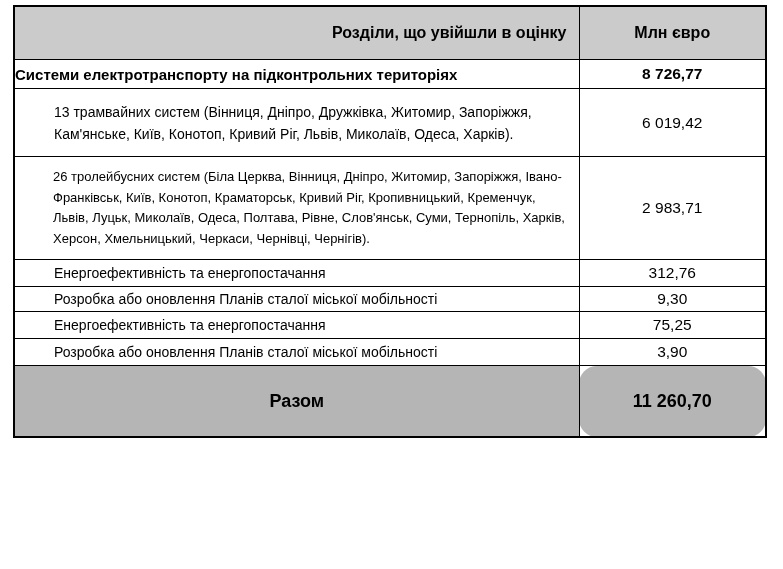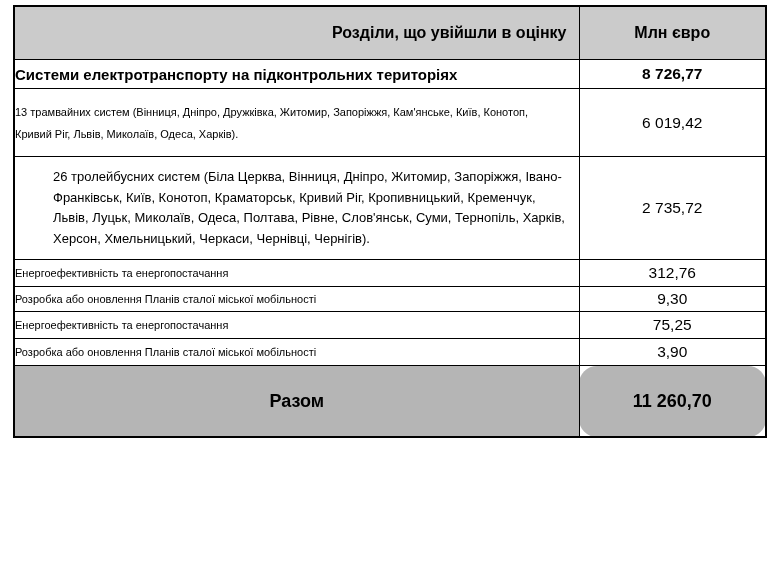--- a/index.html
+++ b/index.html
@@ -39,21 +39,21 @@
     height:52px;
   }
   
   td.label{ text-align:left; padding-right:12px; }
   td.value{ text-align:center; font-size:15.5px; }
   tr.section td.label{
     font-weight:bold; font-size:15px; 
   }
   tr.section td.value{ font-weight:bold; }
   tr.item td.label{
-    font-size:11px; line-height:22px; 
+    font-size:14px; line-height:22px; padding-left:39px;
   }
   tr.small td.label{
     font-size:13px; line-height:20.5px; padding-left:38px; padding-right:6px;
   }
   
   tr.total td{
     background:var(--footer-bg);
     font-weight:bold;
     font-size:18px;
     height:66px;
@@ -82,21 +82,21 @@
       <td class="value">8 726,77</td>
     </tr>
 
     <tr class="item" style="height:68px">
       <td class="label">13 трамвайних систем (Вінниця, Дніпро, Дружківка, Житомир, Запоріжжя, Кам'янське, Київ, Конотоп, Кривий Ріг, Львів, Миколаїв, Одеса, Харків).</td>
       <td class="value">6 019,42</td>
     </tr>
 
     <tr class="item small" style="height:103px">
       <td class="label">26 тролейбусних систем (Біла Церква, Вінниця, Дніпро, Житомир, Запоріжжя, Івано-Франківськ, Київ, Конотоп, Краматорськ, Кривий Ріг, Кропивницький, Кременчук, Львів, Луцьк, Миколаїв, Одеса, Полтава, Рівне, Слов'янськ, Суми, Тернопіль, Харків, Херсон, Хмельницький, Черкаси, Чернівці, Чернігів).</td>
-      <td class="value">2 735,72</td>
+      <td class="value">2 983,71</td>
     </tr>
 
     <tr class="item" style="height:27px">
       <td class="label">Енергоефективність та енергопостачання</td>
       <td class="value">312,76</td>
     </tr>
 
     <tr class="item" style="height:25px">
       <td class="label">Розробка або оновлення Планів сталої міської мобільності</td>
       <td class="value">9,30</td>

